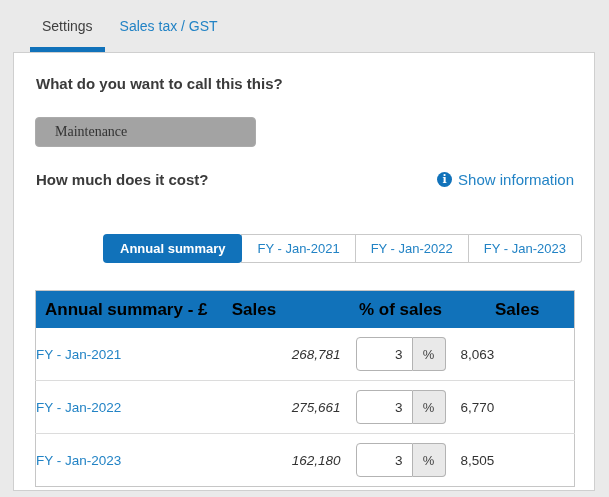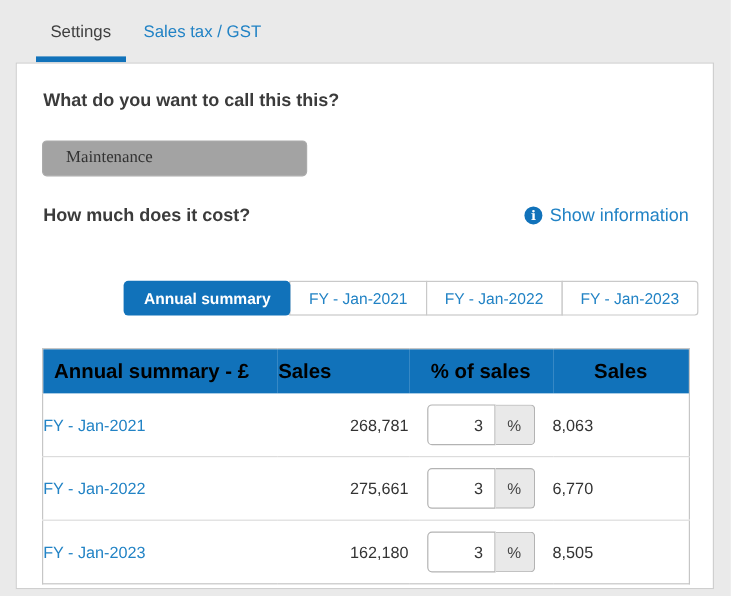--- a/index.html
+++ b/index.html
@@ -81,21 +81,21 @@
     background:#1172ba;color:#000000;font-size:17px;font-weight:bold;
     height:37px;padding:0;text-align:center;border:none;
   }
   .cost-table thead th.h-period{text-align:left;padding-left:9px;}
   .cost-table tbody td{
     height:52px;padding:0;background:#fff;border-top:1px solid #dcdcdc;
   }
   .cost-table tbody tr:first-child td{border-top:none;}
   td.cell-period{padding-left:9px;}
   td.cell-period a{color:#2283c5;text-decoration:none;font-size:13.5px;cursor:pointer;}
-  td.cell-sales{text-align:right;padding-right:50px;}
+  td.cell-sales{text-align:right;padding-right:50px;font-style:italic;}
   th.h-sales{text-align:center;padding-right:63px !important;}
   td.cell-amount{text-align:left;padding-right:18px;}
   td.cell-pct{text-align:center;}
   .pct-group{display:inline-flex;vertical-align:middle;}
   .pct-input{
     width:57px;height:34px;border:1px solid #b3b3b3;border-radius:4px 0 0 4px;
     box-sizing:border-box;text-align:right;padding-right:9px;font-size:13.5px;
     color:#333;font-family:"Liberation Sans", sans-serif;outline:none;background:#fff;
   }
   .pct-suffix{

